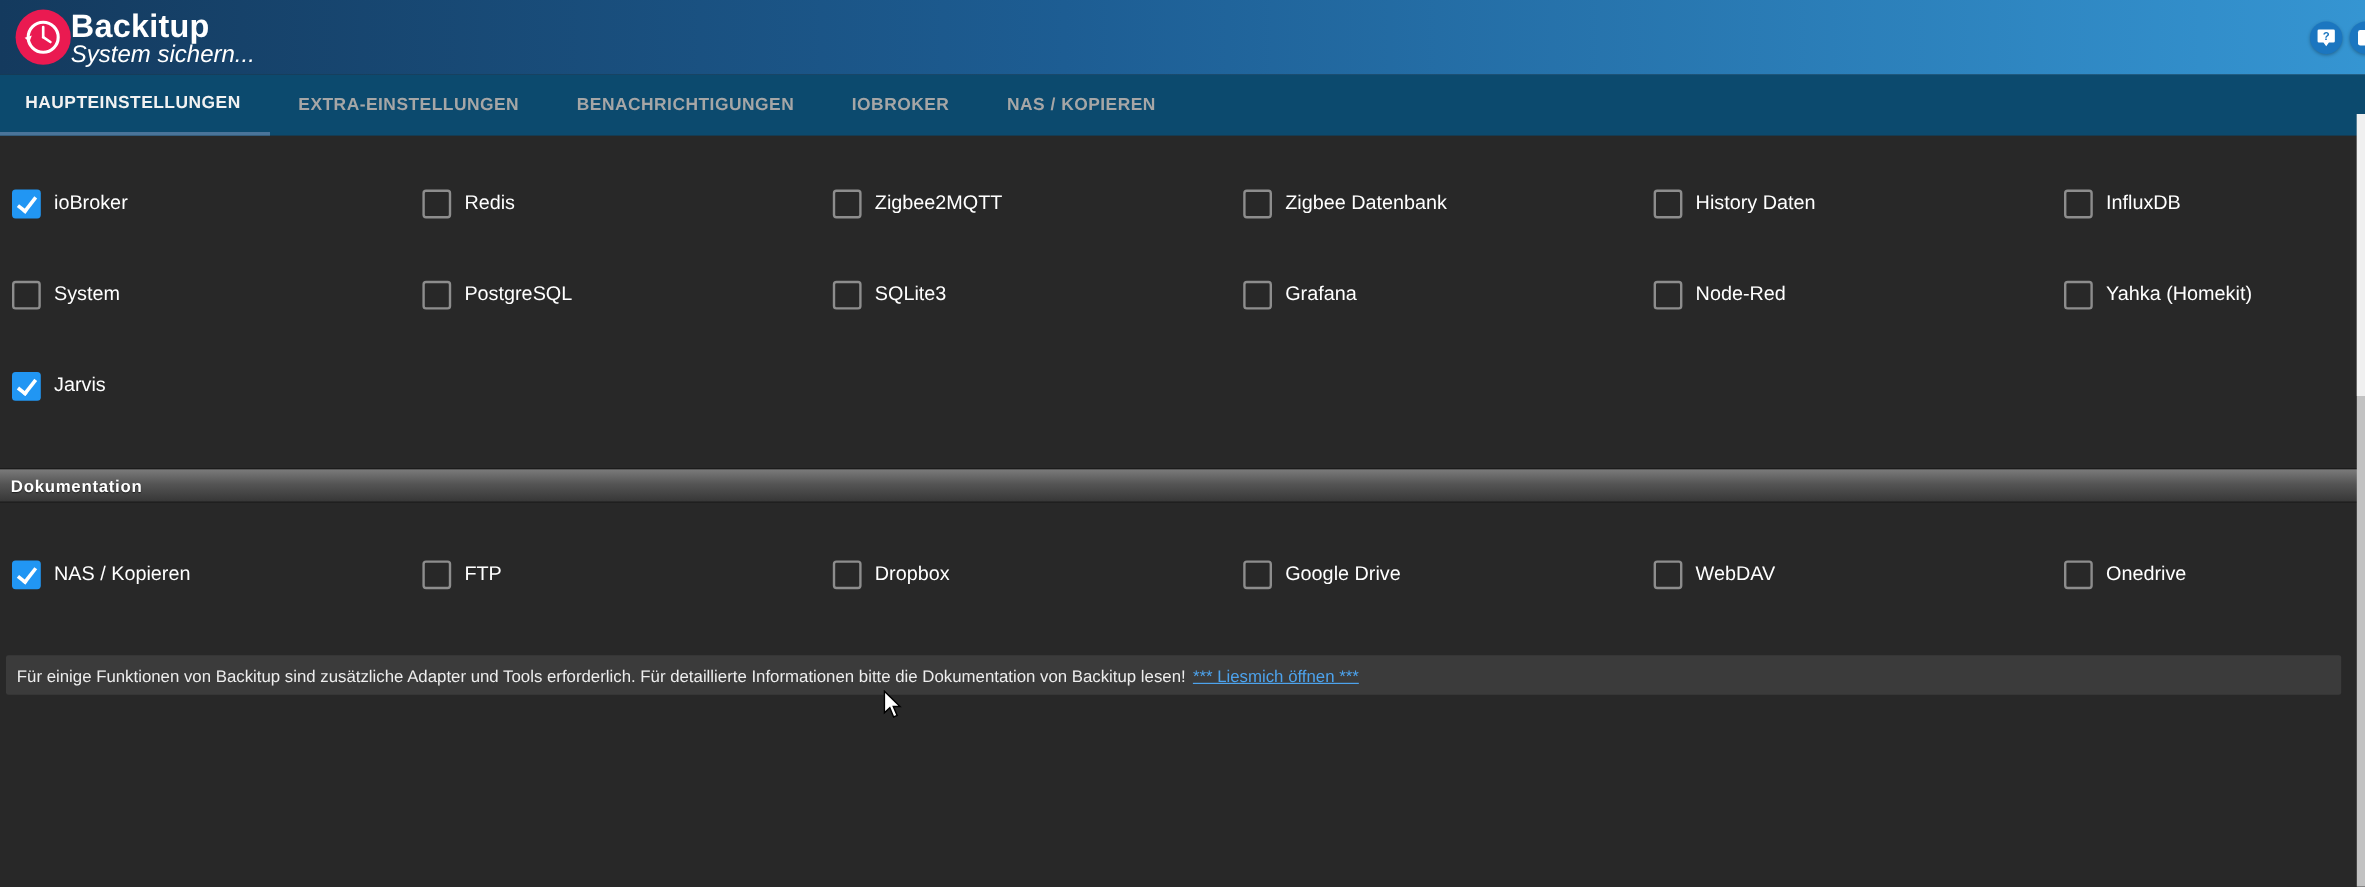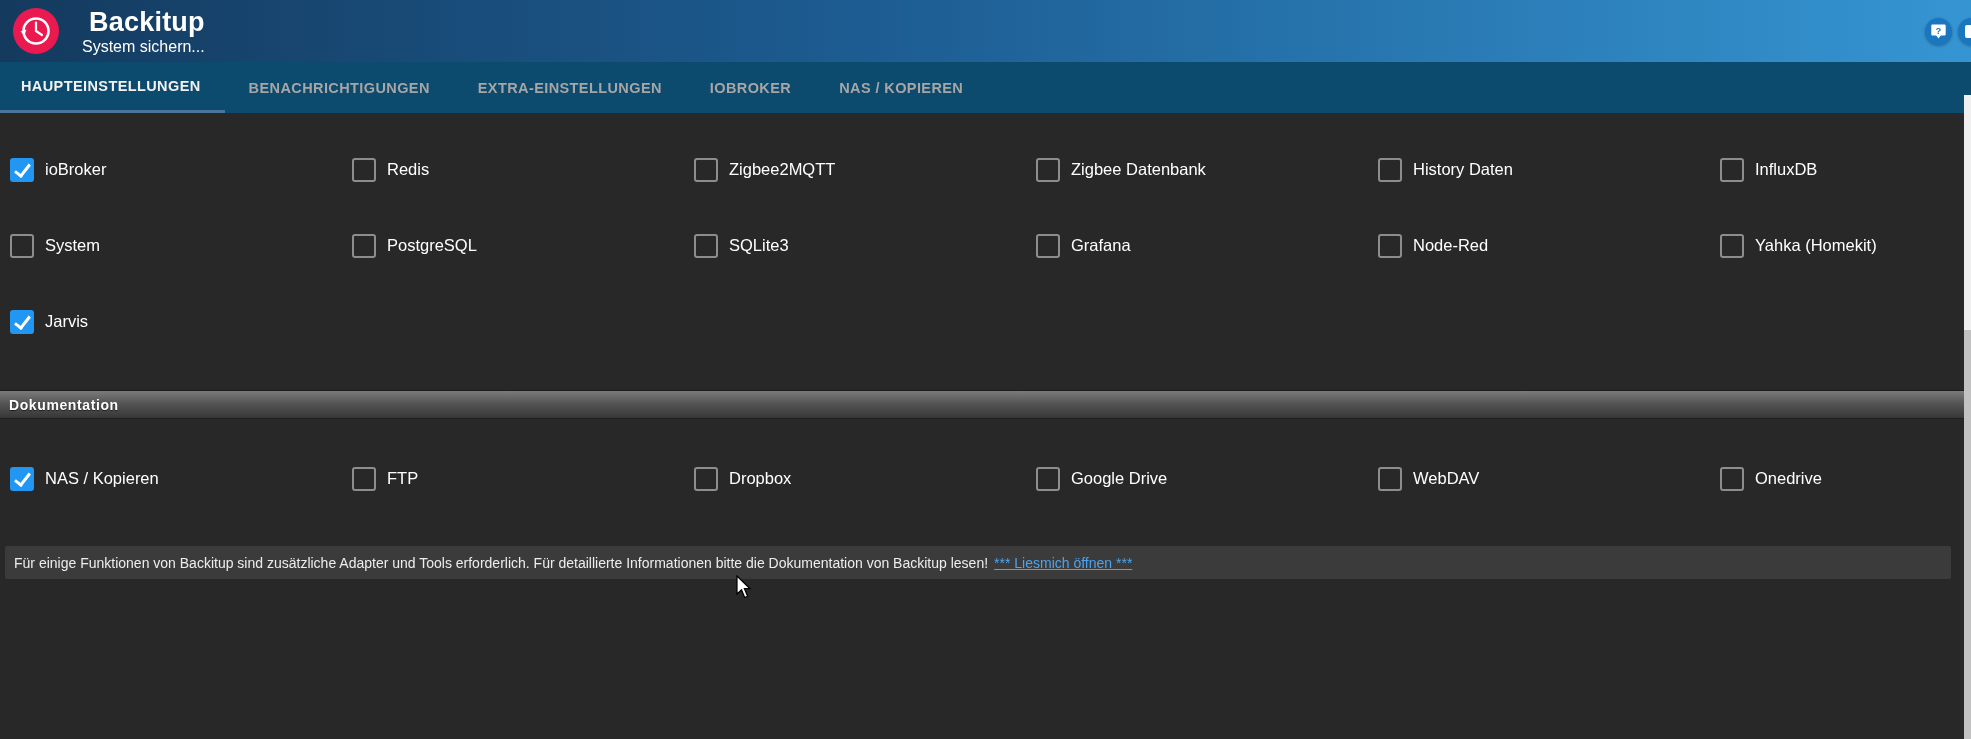--- a/index.html
+++ b/index.html
@@ -19,23 +19,23 @@
     position: relative;
   }
   .logo {
     width: 46px; height: 46px;
     border-radius: 50%;
     background: #ea1a51;
     margin-left: 13px;
     display: flex; align-items: center; justify-content: center;
     flex: none;
   }
-  .titles { margin-left: 23px; color: #fff; text-align: right; }
+  .titles { color: #fff; }
   .app-title { font-size: 27px; font-weight: 600; letter-spacing: 0.2px; line-height: 30px; }
-  .app-subtitle { font-size: 16px; line-height: 19px; }
+  .app-subtitle { font-size: 20px; font-style: italic; line-height: 19px; }
   .fab {
     position: absolute;
     top: 18px;
     width: 27px; height: 27px;
     border-radius: 50%;
     background: #1b76c0;
     display: flex; align-items: center; justify-content: center;
     box-shadow: 0 1px 3px rgba(0,0,0,0.3);
     cursor: pointer;
   }
@@ -166,22 +166,22 @@
   </div>
   <div class="fab fab-partial">
     <svg width="17" height="17" viewBox="0 0 17 17">
       <rect x="2" y="2" width="13" height="13" rx="2" fill="#ffffff"></rect>
     </svg>
   </div>
 </header>
 
 <nav class="tabbar" id="tabbar">
     <div class="tab active">HAUPTEINSTELLUNGEN</div>
+    <div class="tab">EXTRA-EINSTELLUNGEN</div>
     <div class="tab">BENACHRICHTIGUNGEN</div>
-    <div class="tab">EXTRA-EINSTELLUNGEN</div>
     <div class="tab">IOBROKER</div>
     <div class="tab">NAS / KOPIEREN</div>
   </nav>
 
 <main id="sections-root">
     <div class="options-grid grid-0">
       <div class="option">
         <span class="cb checked"></span>
         <span class="option-label">ioBroker</span>
       </div>

